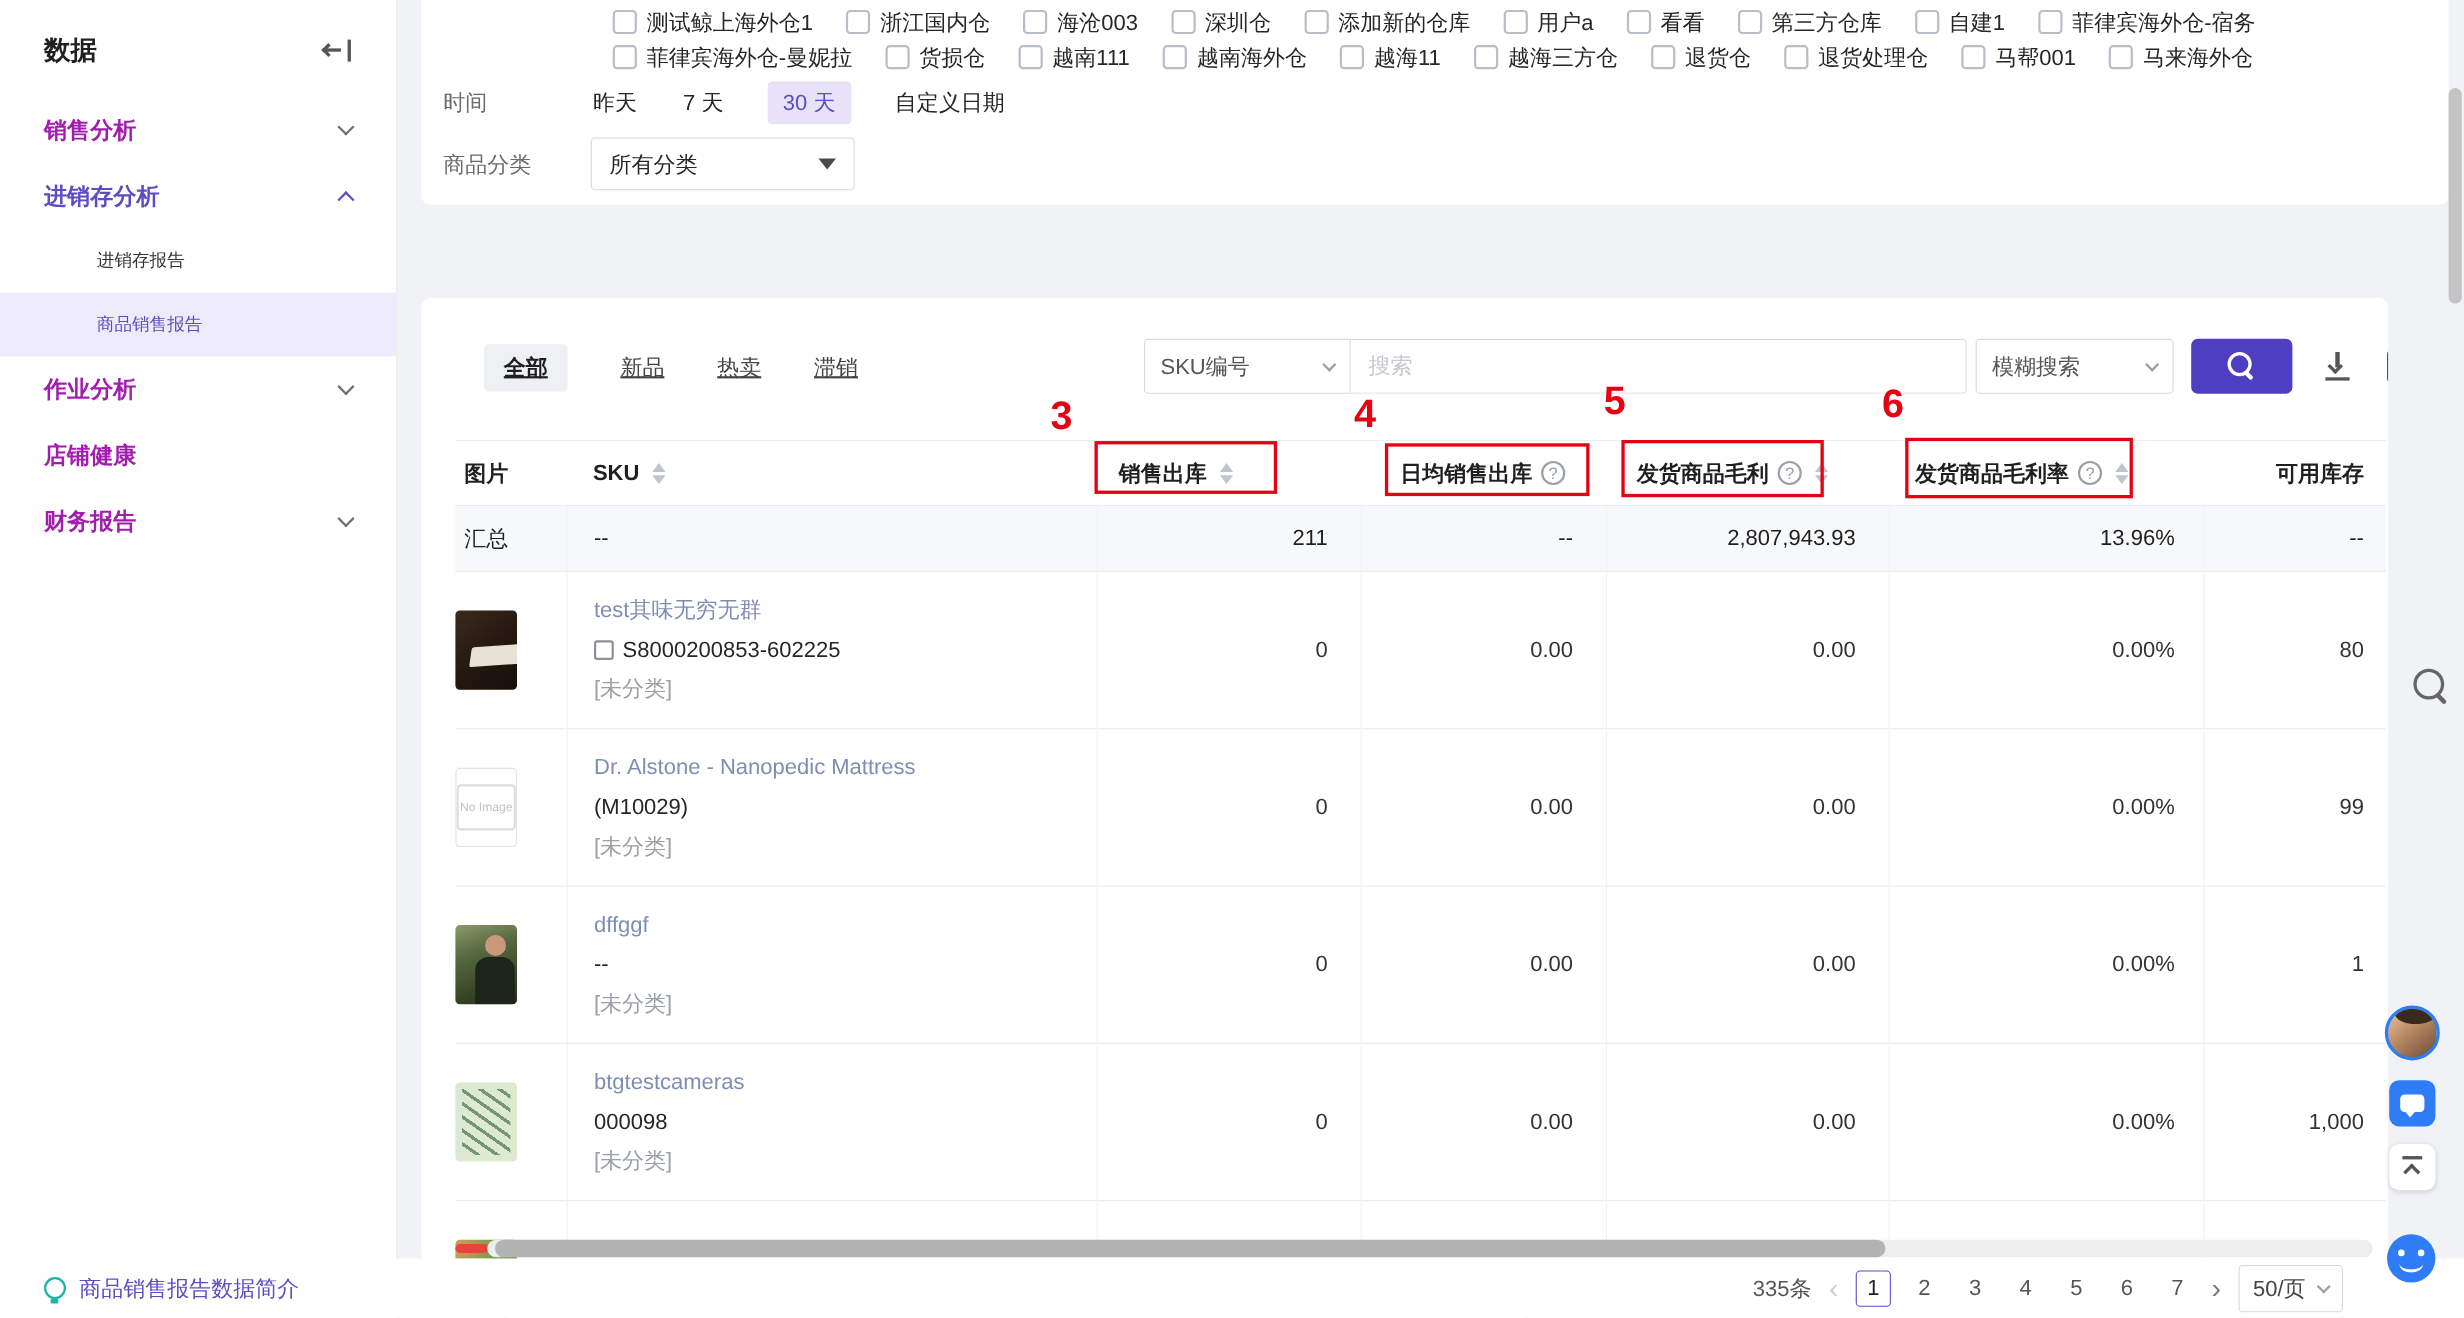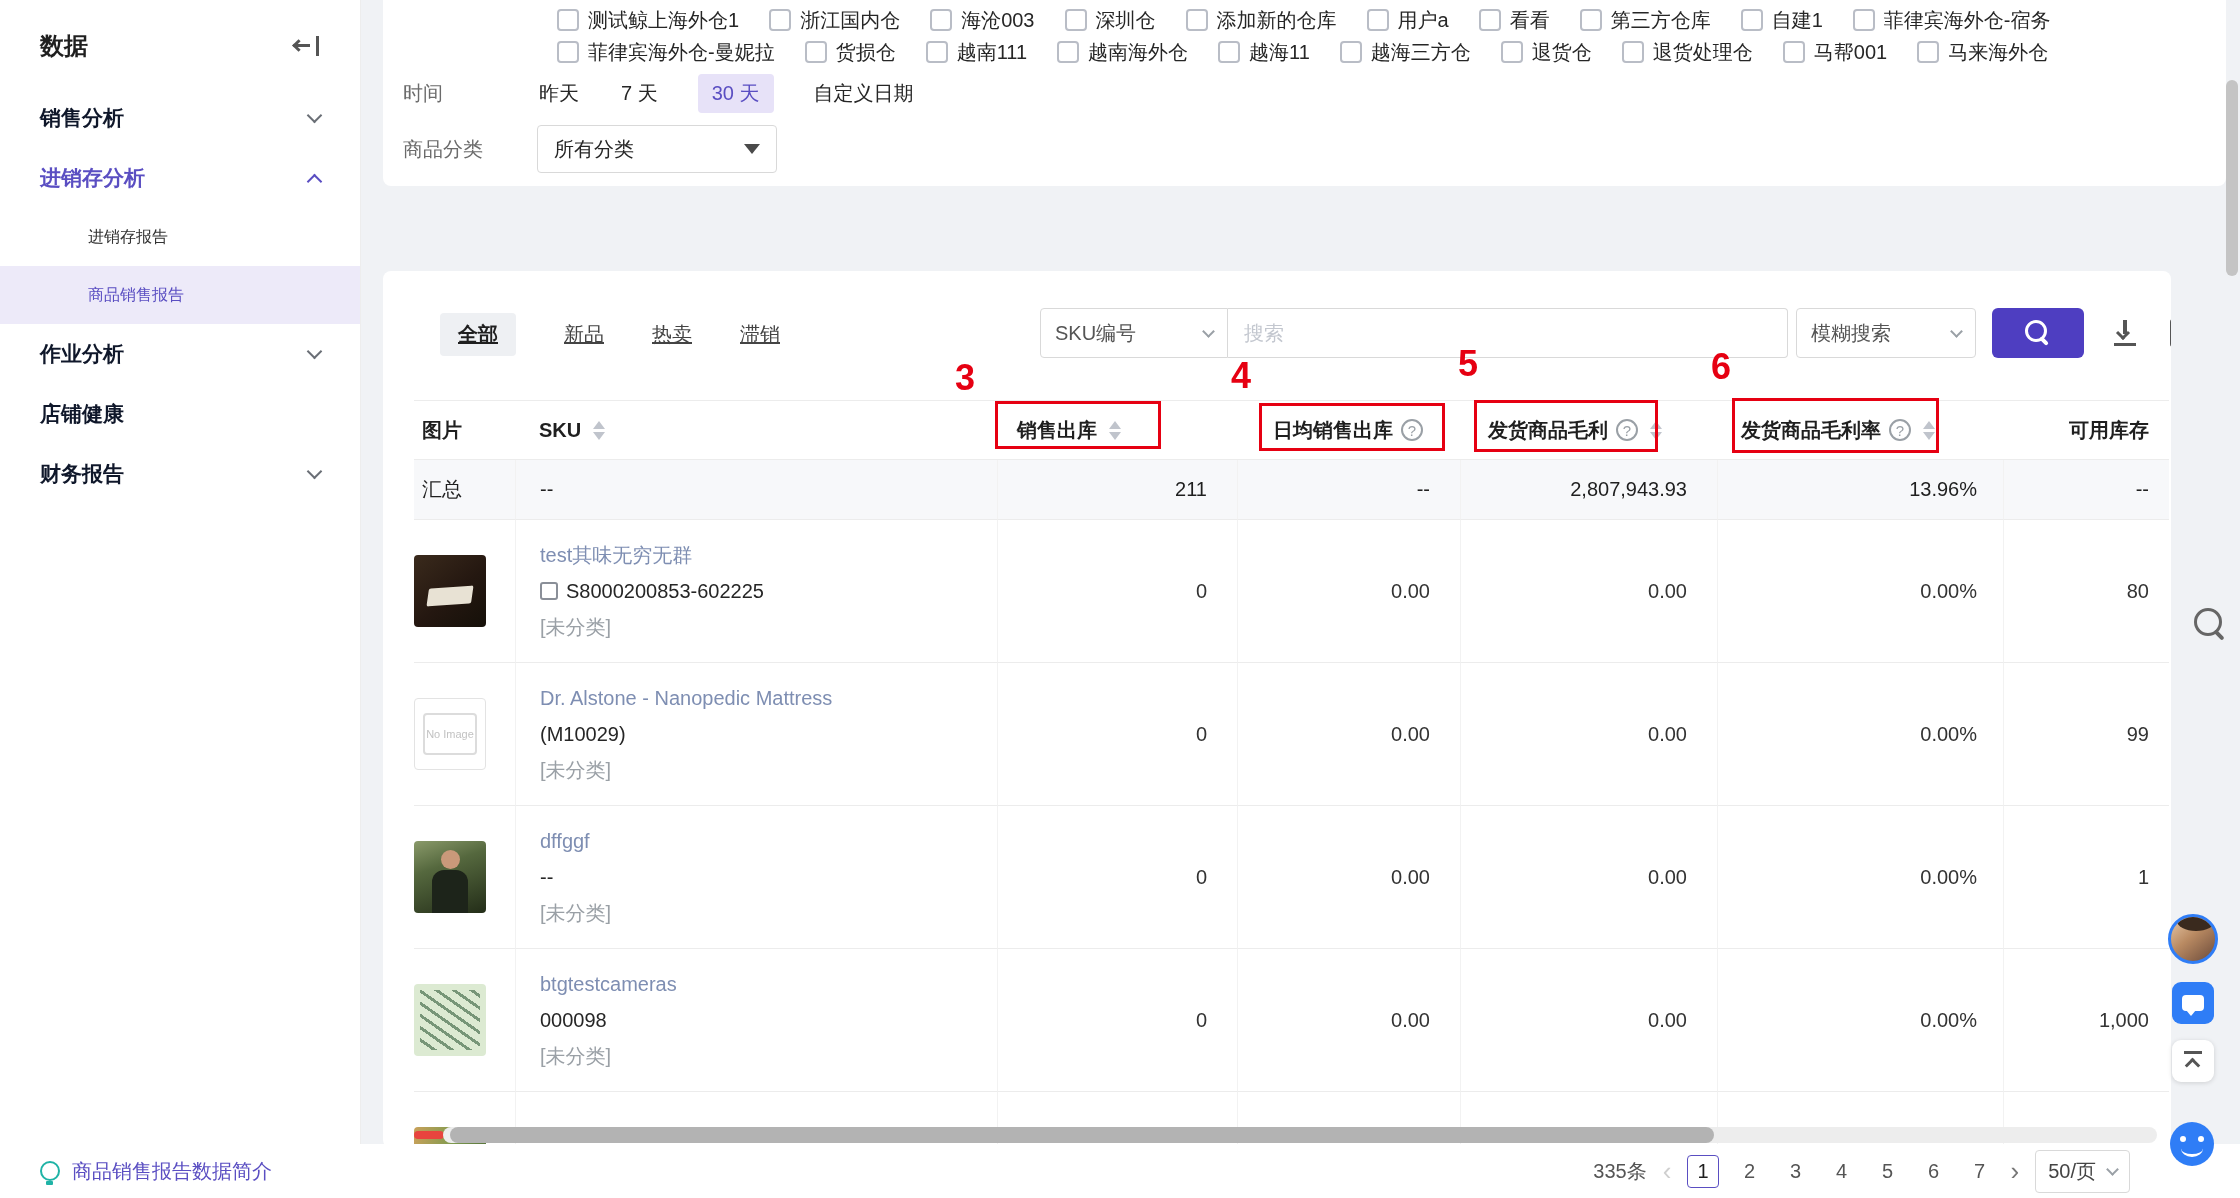--- a/index.html
+++ b/index.html
@@ -11,21 +11,21 @@
   .sidebar { position:absolute; left:0; top:0; width:361px; height:100%; background:#fff;
              border-right:1px solid #ededed; z-index:5; }
   .sb-head { display:flex; align-items:center; justify-content:space-between; padding:30px 38px 26px 40px; }
   .sb-title { font-size:24px; font-weight:bold; color:#1f1f1f; }
   .collapse-icon { position:relative; width:30px; height:24px; cursor:pointer; }
   .collapse-icon::before { content:""; position:absolute; left:24px; top:2px; width:3px; height:20px; background:#555; }
   .collapse-icon .bar { position:absolute; left:2px; top:10px; width:16px; height:3px; background:#555; }
   .collapse-icon .chv { position:absolute; left:2px; top:7px; width:9px; height:9px;
                         border-left:3px solid #555; border-bottom:3px solid #555; transform:rotate(45deg); }
   .sb-item { height:60px; display:flex; align-items:center; justify-content:space-between;
-             padding:0 40px; font-size:21px; font-weight:600; color:#0f172a; cursor:pointer; }
+             padding:0 40px; font-size:21px; font-weight:600; color:#a21caf; cursor:pointer; }
   .sb-item.active { color:#5a4ec2; }
   .chev { width:11px; height:11px; border-right:2.5px solid #6a6f76; border-bottom:2.5px solid #6a6f76;
           transform:rotate(45deg); margin-top:-5px; }
   .chev.up { transform:rotate(-135deg); margin-top:7px; border-color:#5a4ec2; }
   .sb-sub { height:58px; display:flex; align-items:center; padding:0 40px 0 88px; font-size:16px; color:#333; cursor:pointer; }
   .sb-sub.selected { background:#edeaf9; color:#5a4ec2; }
 
   
   .bottom-bar { position:absolute; left:0; bottom:0; width:100%; height:54px; background:#fff; z-index:6;
                 display:flex; align-items:center; justify-content:space-between; padding:0 110px 0 40px; }
@@ -127,21 +127,21 @@
   .pcat { color:#9aa0a6; }
   .sort { display:inline-flex; flex-direction:column; gap:3px; margin-left:4px; cursor:pointer; }
   .sort i { width:0; height:0; border-left:6px solid transparent; border-right:6px solid transparent; display:block; }
   .sort .up { border-bottom:8px solid #c0c4cc; }
   .sort .dn { border-top:8px solid #c0c4cc; }
   .help-icon { width:22px; height:22px; border-radius:50%; border:2px solid #9aa0a6; color:#9aa0a6;
                display:inline-flex; align-items:center; justify-content:center; font-size:15px; font-weight:normal; cursor:pointer; }
   .help-icon::after { content:"?"; }
 
   
-  .pimg { width:72px; height:72px; border-radius:4px; position:relative; overflow:hidden; flex:0 0 auto; }
+  .pimg { width:56px; height:72px; border-radius:4px; position:relative; overflow:hidden; flex:0 0 auto; }
   .img-book { background:linear-gradient(140deg,#3a2a1c 0%,#241710 55%,#151009 100%); }
   .img-book::after { content:""; position:absolute; left:14px; top:32px; width:44px; height:18px;
                      background:#e8e2d4; transform:skewX(-12deg) rotate(-4deg); border-radius:2px; }
   .img-noimg { background:#fff; border:1px solid #e3e3e3; display:flex; align-items:center; justify-content:center; }
   .noimg-inner { width:54px; height:42px; border:2px solid #dcdcdc; border-radius:4px; display:flex; align-items:center;
                  justify-content:center; font-size:11px; color:#c2c2c2; }
   .img-woman { background:linear-gradient(160deg,#8a9a6a 0%,#55683e 35%,#232d18 100%); }
   .img-woman::before { content:""; position:absolute; left:27px; top:9px; width:19px; height:19px; border-radius:50%; background:#c9997a; }
   .img-woman::after { content:""; position:absolute; left:18px; top:29px; width:36px; height:43px; border-radius:12px 12px 0 0; background:#1d241a; }
   .img-green { background:#dcead2; }

